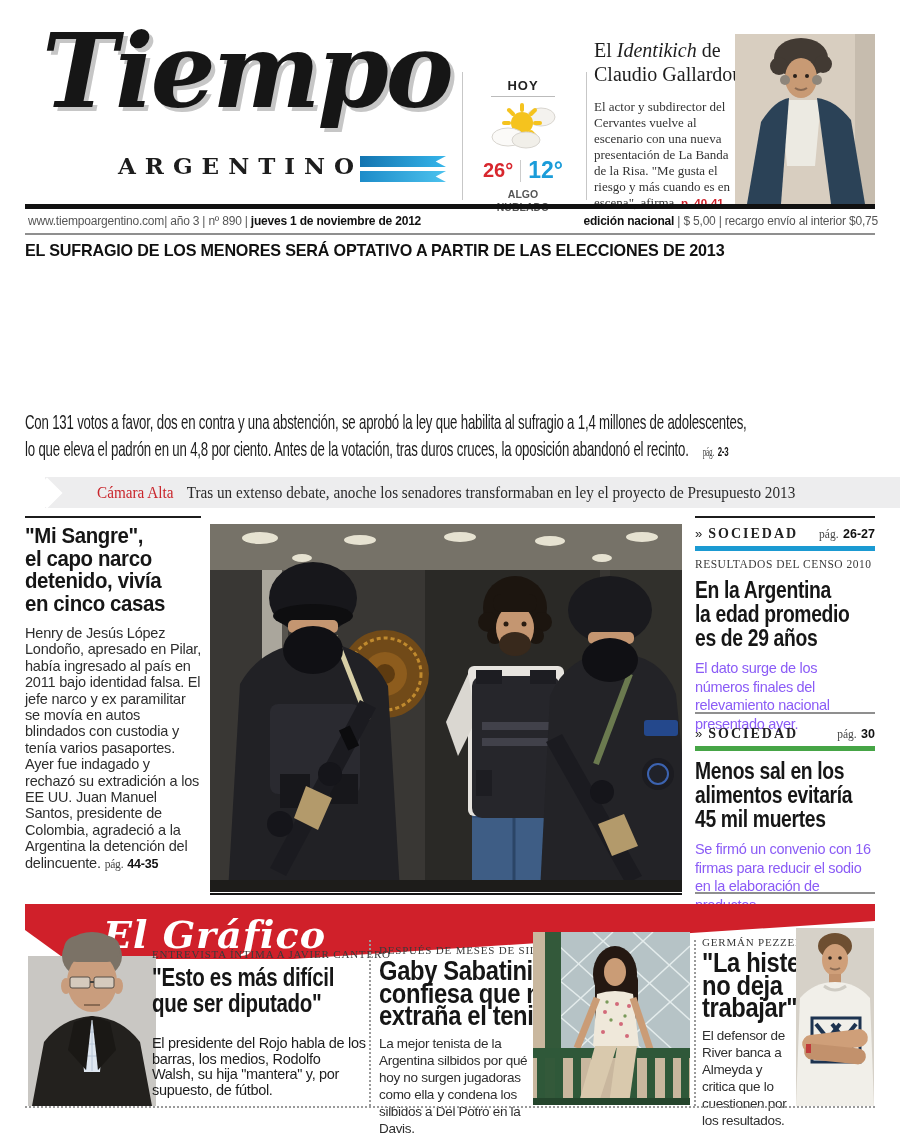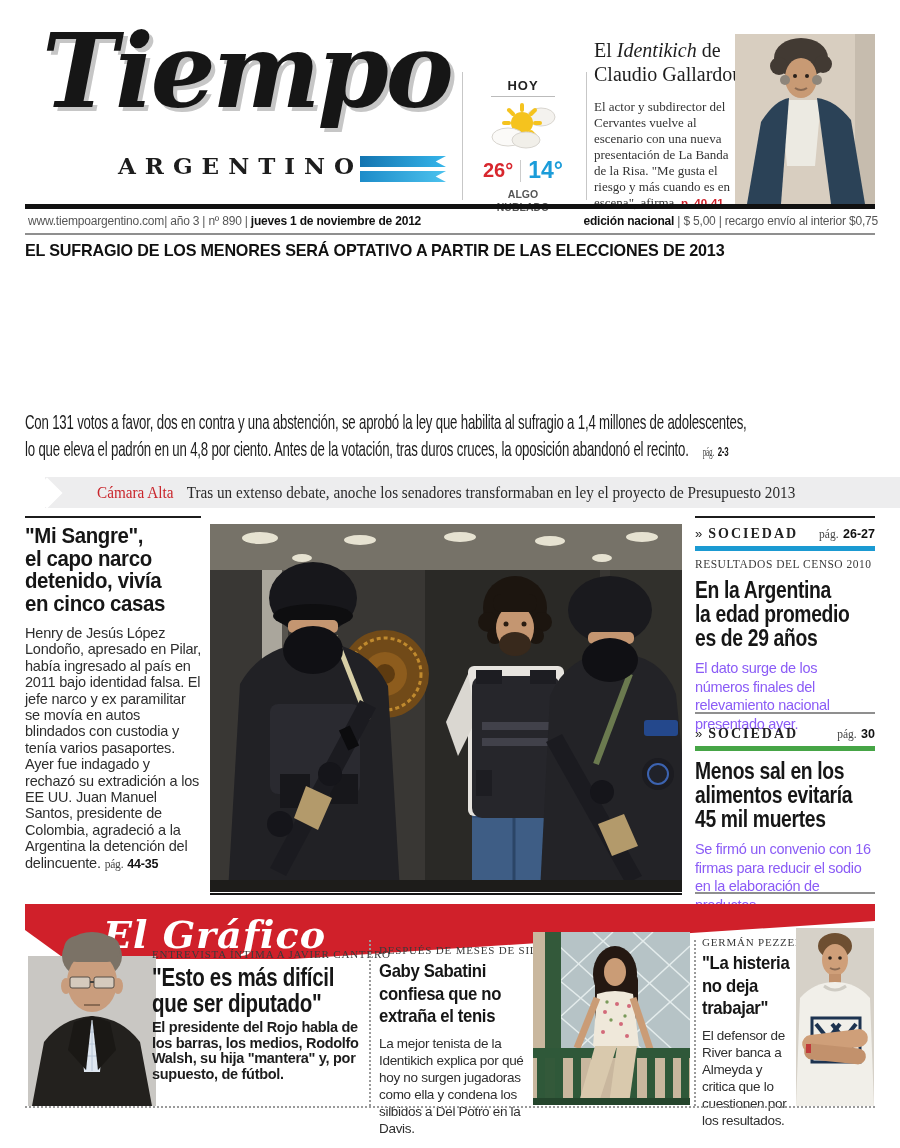--- a/index.html
+++ b/index.html
@@ -58,22 +58,22 @@
   .rail-kicker{font-family:"Liberation Serif",serif;font-size:11.5px;letter-spacing:.5px;color:#3a3a3a;margin-top:7px;}
   .rail-title{font-size:23px;line-height:24px;margin-top:8px;}
   .rail-body{margin-top:9px;font-size:14.5px;line-height:18.5px;color:#8b5cf6;letter-spacing:-.3px;}
   
   .dotted-v{border-left:2px dotted #9a9a9a;width:0;}
   .dotted-h{border-top:2px dotted #9a9a9a;height:0;}
   .bt-kicker{font-family:"Liberation Serif",serif;font-size:11px;letter-spacing:.8px;color:#3a3a3a;white-space:nowrap;}
   .bt-title{font-weight:800;color:#161616;letter-spacing:-.4px;margin-top:4px;}
   .bt-title .ln{display:block;white-space:nowrap;transform-origin:0 50%;}
   .s1-title{font-size:25px;line-height:26px;}
-  .s2-title,.s3-title{font-size:19px;line-height:22.5px;}
-  .s1-body{margin-top:4px;font-size:14.5px;line-height:15.5px;font-weight:bold;color:#1d1d1d;letter-spacing:-.3px;}
+  .s2-title,.s3-title{font-size:27px;line-height:22.5px;}
+  .s1-body{margin-top:20px;font-size:14.5px;line-height:15.5px;font-weight:normal;color:#1d1d1d;letter-spacing:-.3px;}
   .note-box{margin-top:7px;background:#0d0d0d;color:#fff;font-weight:bold;font-size:14.5px;
             line-height:16px;padding:5px 8px;letter-spacing:-.3px;}
   .bt-body{margin-top:7px;font-size:13.5px;line-height:17px;color:#2e2e2e;letter-spacing:-.3px;}
 </style>
 </head>
 <body>
 
 <div class="page">
 
   <div class="abs logo-sub" style="left:118px;top:152px;">ARGENTINO</div>
@@ -100,21 +100,21 @@
           <line x1="45" y1="33" x2="49" y2="37"></line>
         <line x1="23" y1="37" x2="27" y2="33"></line>
           <line x1="45" y1="15" x2="49" y2="11"></line>
       </g>
       <ellipse cx="22" cy="38" rx="16" ry="9" fill="#fbfaf8" stroke="#d8d5cf"></ellipse>
       <ellipse cx="40" cy="41" rx="14" ry="8" fill="#f1efe9" stroke="#d8d5cf"></ellipse>
     </svg>
     <div class="temps" style="margin-top:2px;">
       <span class="temp-high">26°</span>
       <span class="temp-div"></span>
-      <span class="temp-low">14°</span>
+      <span class="temp-low">12°</span>
     </div>
     <div class="weather-cond" style="margin-top:4px;width:70px;margin-left:22px;">ALGO NUBLADO</div>
   </div>
 
   <div class="abs vdiv" style="left:586px;top:72px;height:128px;"></div>
 
   <div class="abs promo-title" style="left:594px;top:38px;width:152px;">
     <span>El </span><span class="it">Identikich</span><span> de Claudio Gallardou</span>
   </div>
   <div class="abs promo-body" style="left:594px;top:99px;width:138px;">
@@ -321,21 +321,21 @@
 
   <div class="abs dotted-v" style="left:369px;top:940px;height:166px;"></div>
 
   <div class="abs" style="left:379px;top:944px;width:160px;">
     <div class="bt-kicker">DESPUÉS DE MESES DE SILENCIO</div>
     <div class="bt-title s2-title">
       <span class="ln sx88">Gaby Sabatini</span>
       <span class="ln sx88">confiesa que no</span>
       <span class="ln sx88">extraña el tenis</span>
     </div>
-    <div class="bt-body">La mejor tenista de la Identikich explica por qué hoy no surgen jugadoras como ella y condena los silbidos a Del Potro en la Davis.</div>
+    <div class="bt-body">La mejor tenista de la Argentina silbidos por qué hoy no surgen jugadoras como ella y condena los silbidos a Del Potro en la Davis.</div>
   </div>
 
   <svg class="abs" style="left:533px;top:932px;" width="157" height="173" viewBox="0 0 157 173">
     <rect width="157" height="173" fill="#c9b79e"></rect>
     <rect x="26" width="131" height="118" fill="#b6c3c6"></rect>
     <g stroke="#e4ecec" stroke-width="1.5">
       <line x1="26" y1="14" x2="140" y2="118"></line>
         <line x1="26" y1="48" x2="110" y2="118"></line>
         <line x1="26" y1="84" x2="66" y2="118"></line>
       <line x1="60" y1="0" x2="157" y2="88"></line>

